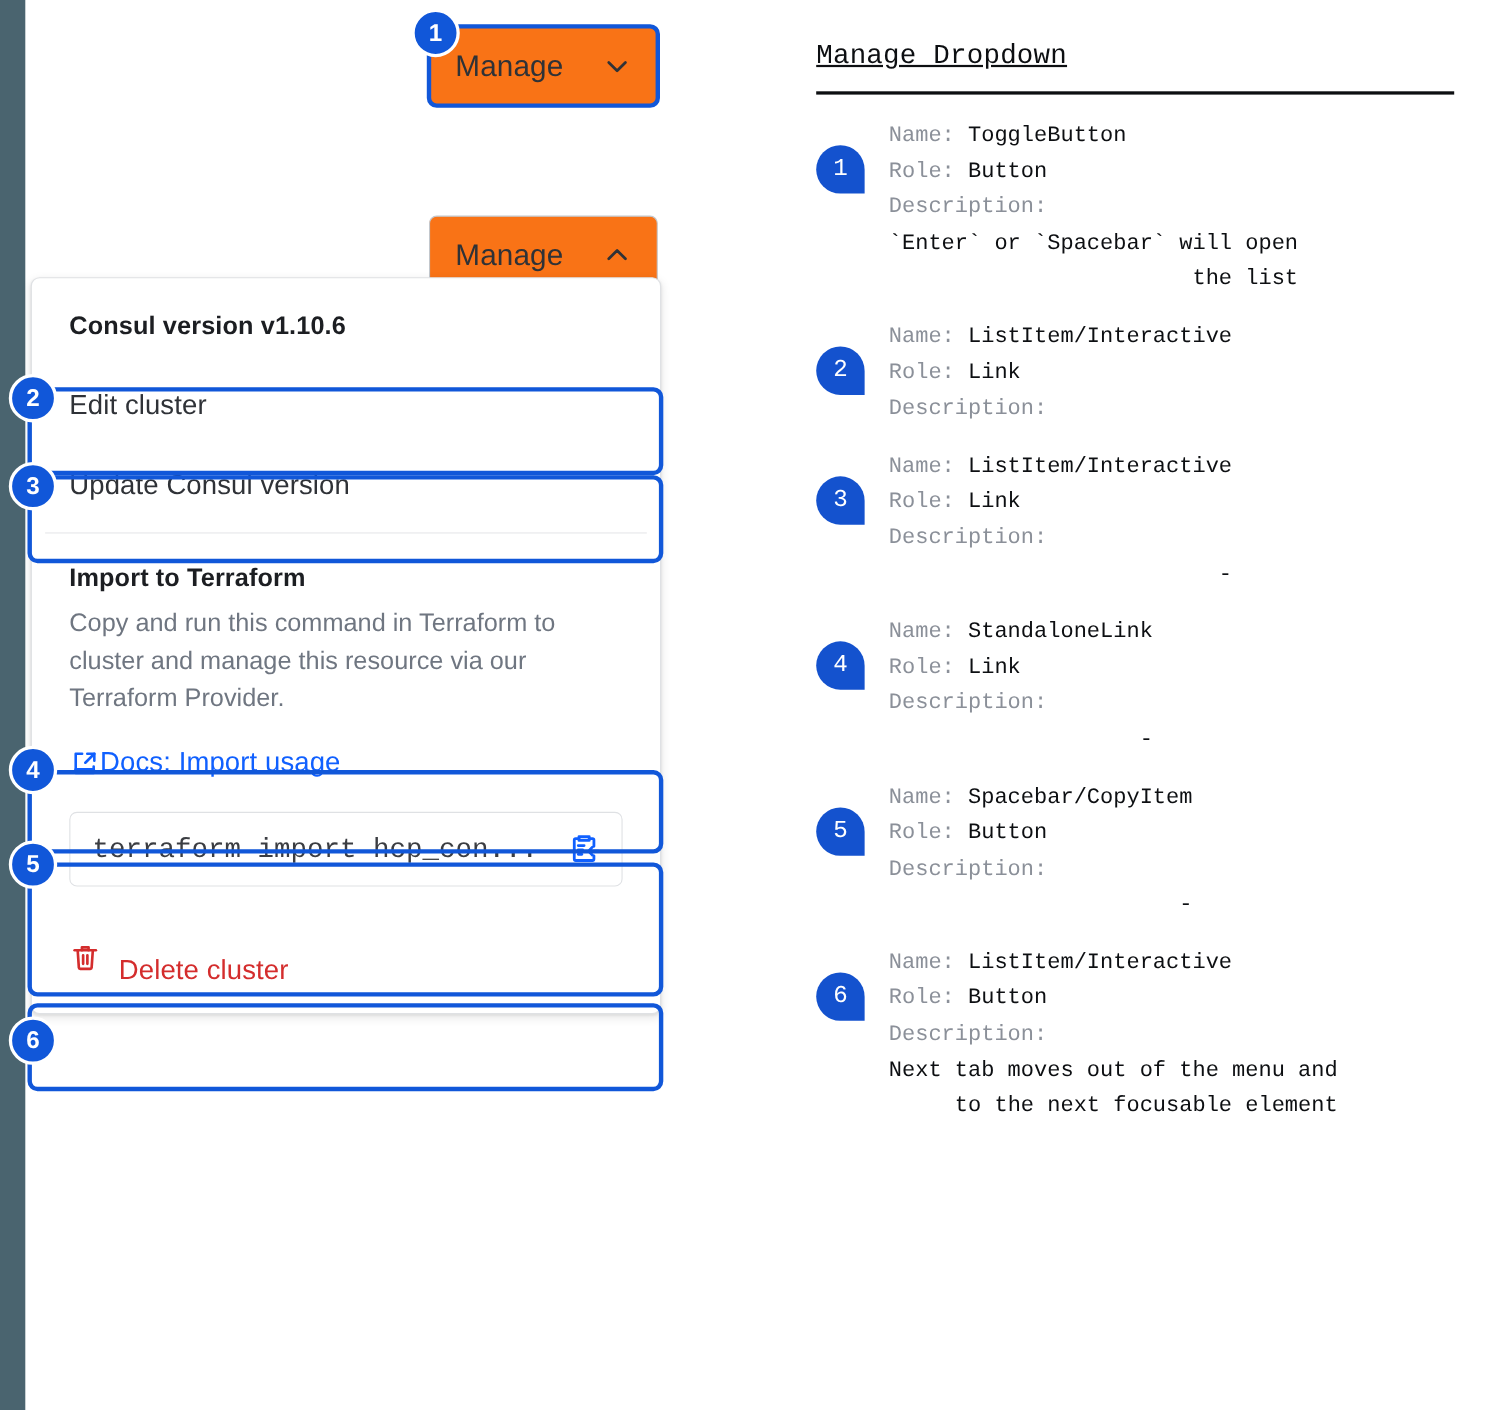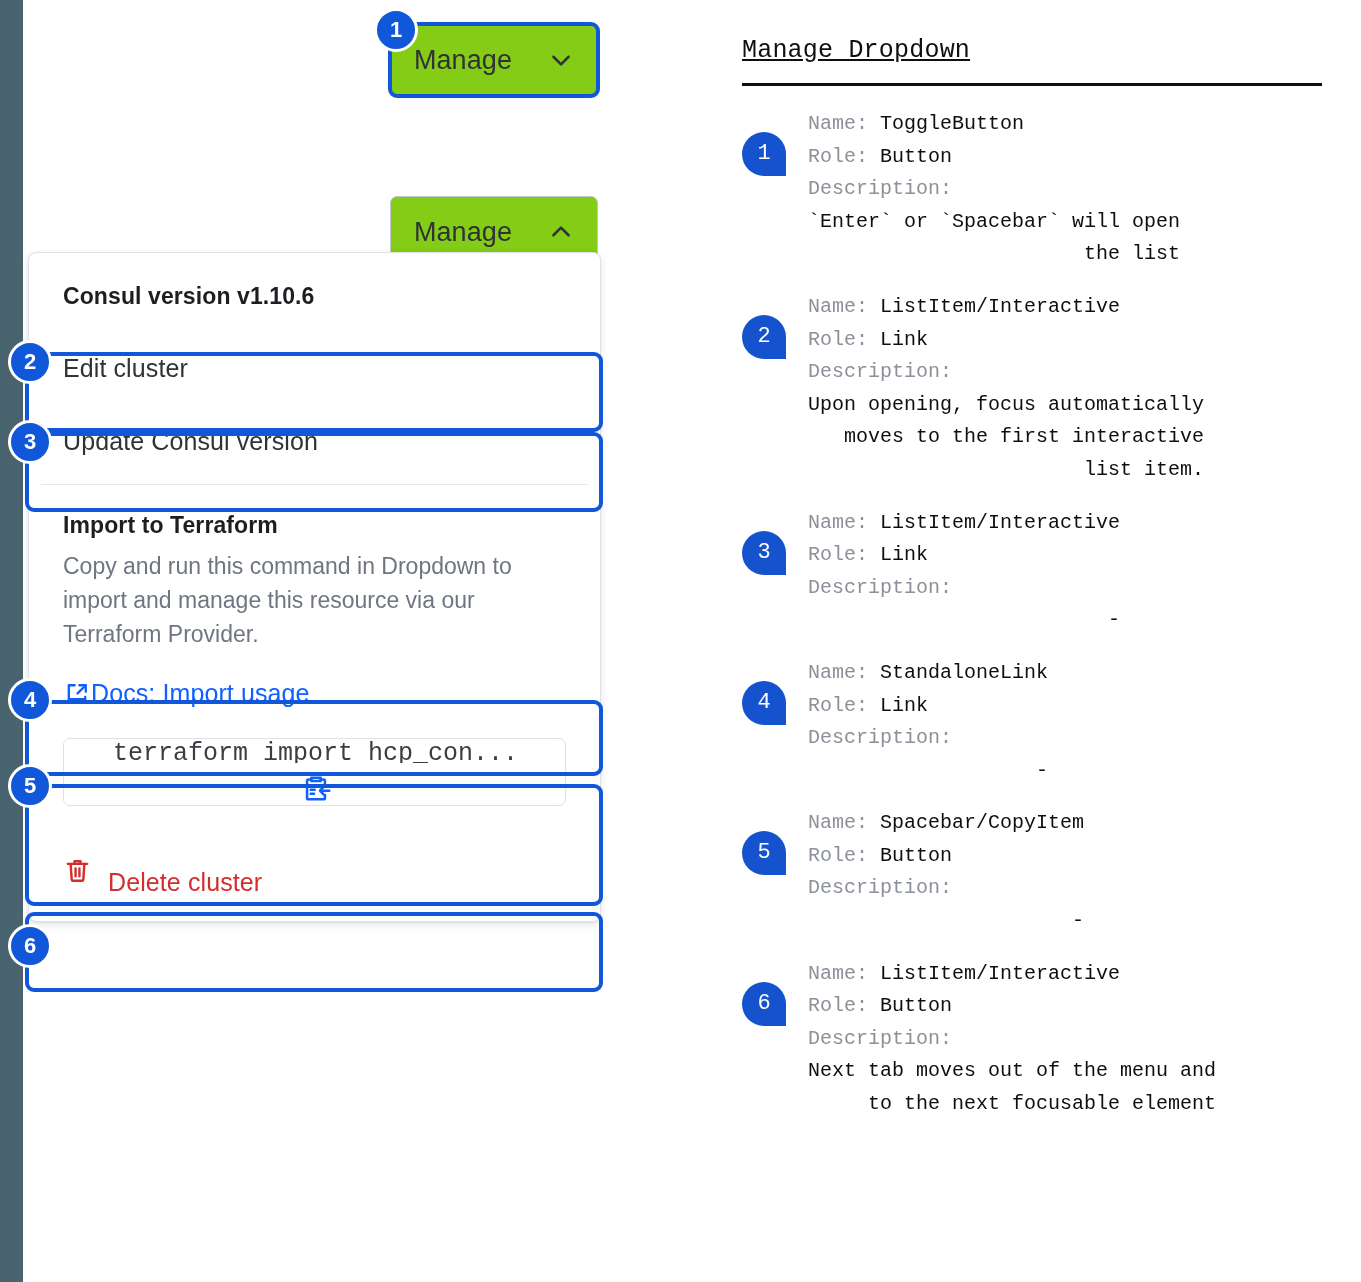--- a/index.html
+++ b/index.html
@@ -16,21 +16,21 @@
   .rail {
     position: absolute; left: 0; top: 0;
     width: 23px; height: 1282px;
     background: #4a646f;
   }
 
   
   .manage-btn {
     position: absolute;
     width: 208px; height: 72px;
-    background: #84cc16;
+    background: #f97316;
     border: 1px solid #c2c7cd;
     border-radius: 7px;
     display: flex;
     align-items: center;
     justify-content: center;
     gap: 36px;
   }
   .manage-label {
     font-size: 27px;
     color: #2f3237;
@@ -98,21 +98,20 @@
   .copy-box {
     display: flex;
     align-items: center;
     justify-content: space-between;
     gap: 10px;
     height: 68px;
     padding: 0 18px 0 20px;
     background: #ffffff;
     border: 1px solid #dfe1e4;
     border-radius: 7px;
-    flex-direction: column;
   }
   .copy-text {
     font-family: "Liberation Mono", "DejaVu Sans Mono", monospace;
     font-size: 25px;
     color: #3b3d42;
     white-space: nowrap;
     overflow: hidden;
   }
   .copy-icon { flex: 0 0 auto; }
   .copy-icon svg { display: block; }
@@ -229,21 +228,21 @@
   <div class="panel">
 
     <div class="panel-heading">Consul version v1.10.6</div>
 
     <div class="panel-item">Edit cluster</div>
     <div class="panel-item">Update Consul version</div>
 
     <div class="panel-divider"></div>
 
     <div class="section-title">Import to Terraform</div>
-    <div class="section-desc">Copy and run this command in Dropdown to import and manage this resource via our Terraform Provider.</div>
+    <div class="section-desc">Copy and run this command in Terraform to cluster and manage this resource via our Terraform Provider.</div>
 
     <a class="docs-link" href="#">
       <span>
         <svg width="28" height="28" viewBox="0 0 24 24" fill="none" stroke="#1060ff" stroke-width="2" stroke-linecap="round" stroke-linejoin="round">
           <path d="M5 4.5h5M5 4.5v15h14v-5"></path>
           <path d="M5 16.5h14"></path>
           <path d="M14 4.5h5.5V10"></path>
           <path d="M19.5 4.5l-7 7"></path>
         </svg>
       </span>
@@ -302,23 +301,20 @@
             <div class="desc">`Enter` or `Spacebar` will open
 the list</div>
           </div>
         </div>
         <div class="legend-entry">
           <div class="pin">2</div>
           <div class="entry-body">
             <div><span class="k">Name: </span><span class="v">ListItem/Interactive</span></div>
             <div><span class="k">Role: </span><span class="v">Link</span></div>
             <div><span class="k">Description: </span></div>
-            <div class="desc">Upon opening, focus automatically
-moves to the first interactive
-list item.</div>
           </div>
         </div>
         <div class="legend-entry">
           <div class="pin">3</div>
           <div class="entry-body">
             <div><span class="k">Name: </span><span class="v">ListItem/Interactive</span></div>
             <div><span class="k">Role: </span><span class="v">Link</span></div>
             <div><span class="k">Description: </span></div>
             <div class="desc">-</div>
           </div>

